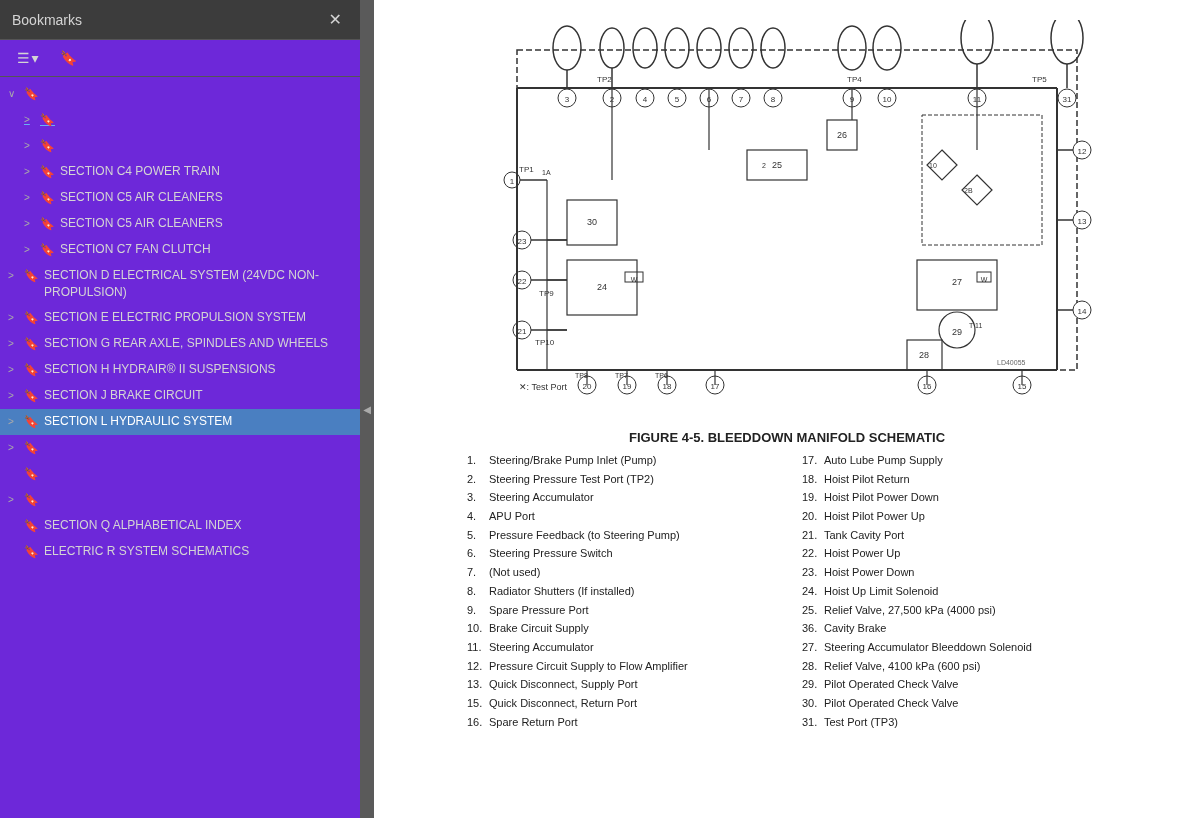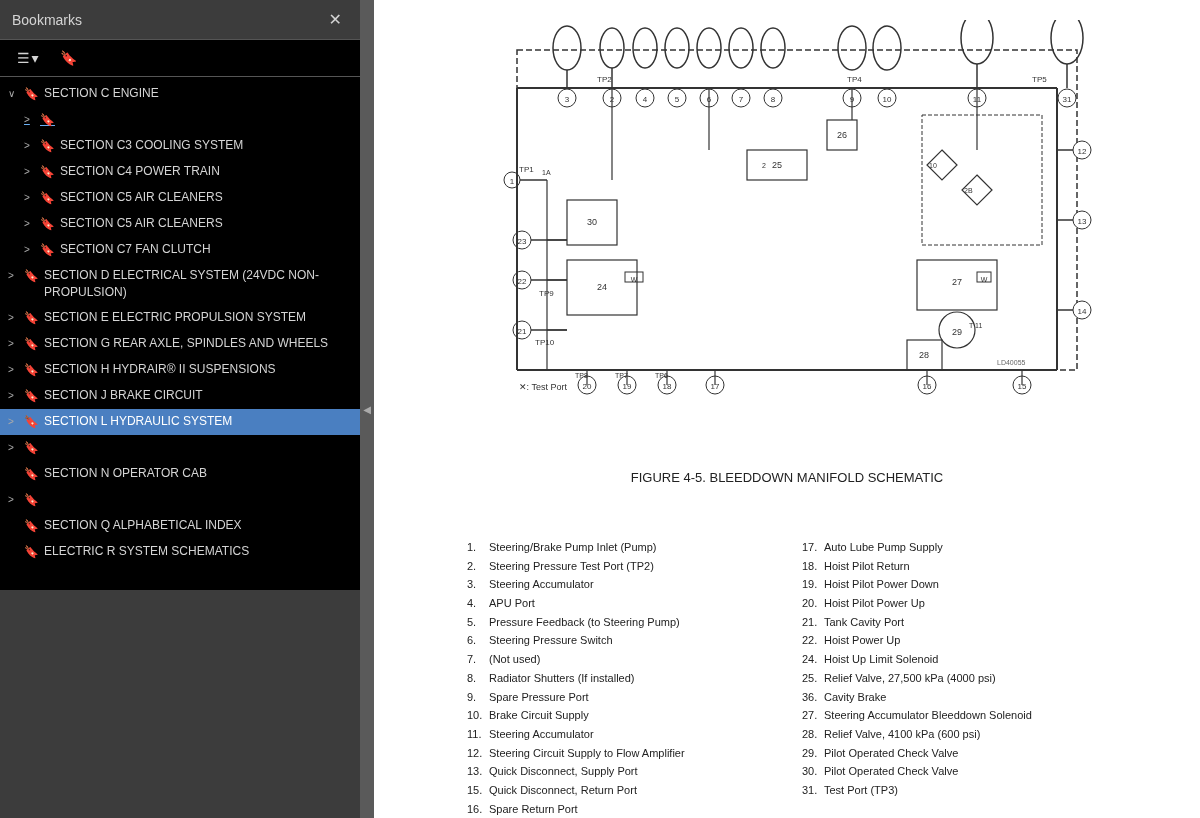--- a/index.html
+++ b/index.html
@@ -9,25 +9,25 @@
       display: flex;
       font-family: Arial, sans-serif;
       background: #3c3c3c;
       overflow: hidden;
     }
 
     
     #sidebar {
       width: 360px;
       min-width: 360px;
-      background: #000000;
+      background: #6d28d9;
       color: #d4d4d4;
       display: flex;
       flex-direction: column;
-      height: 590px;
+      height: 818px;
       overflow: hidden;
       position: relative;
     }
 
     #sidebar-header {
       display: flex;
       align-items: center;
       justify-content: space-between;
       padding: 8px 12px;
       background: #3c3c3c;
@@ -154,33 +154,32 @@
     #main-content::-webkit-scrollbar { width: 10px; }
     #main-content::-webkit-scrollbar-track { background: #e0e0e0; }
     #main-content::-webkit-scrollbar-thumb { background: #aaa; border-radius: 4px; }
 
     
     #diagram-container {
       width: 100%;
       display: flex;
       flex-direction: column;
       align-items: center;
-      gap: 40px;
     }
 
     #diagram-svg-wrapper {
       width: 100%;
       max-width: 640px;
     }
 
     #diagram-title {
       text-align: center;
       font-size: 13px;
-      font-weight: normal;
-      margin: 10px 0 13px 0;
+      font-weight: bold;
+      margin: 10px 0 6px 0;
       color: #222;
     }
 
     #legend-container {
       display: flex;
       gap: 30px;
       font-size: 11px;
       color: #222;
       line-height: 1.7;
       max-width: 640px;
@@ -218,30 +217,28 @@
     <button class="toolbar-btn">
       <span>🔖</span>
     </button>
   </div>
 
   <div id="sidebar-content">
 
   <div class="bookmark-item">
         <span class="bookmark-chevron">∨</span>
         <span class="bookmark-icon">🔖</span>
-        <span class="bookmark-label">SECTION C ENGINE</span>
       </div>
       <div class="bookmark-item highlighted indent-1">
         <span class="bookmark-chevron">&gt;</span>
         <span class="bookmark-icon">🔖</span>
       </div>
       <div class="bookmark-item indent-1">
         <span class="bookmark-chevron">&gt;</span>
         <span class="bookmark-icon">🔖</span>
-        <span class="bookmark-label">SECTION C3 COOLING SYSTEM</span>
       </div>
       <div class="bookmark-item indent-1">
         <span class="bookmark-chevron">&gt;</span>
         <span class="bookmark-icon">🔖</span>
         <span class="bookmark-label">SECTION C4 POWER TRAIN</span>
       </div>
       <div class="bookmark-item indent-1">
         <span class="bookmark-chevron">&gt;</span>
         <span class="bookmark-icon">🔖</span>
         <span class="bookmark-label">SECTION C5 AIR CLEANERS</span>
@@ -286,21 +283,20 @@
         <span class="bookmark-icon">🔖</span>
         <span class="bookmark-label">SECTION L HYDRAULIC SYSTEM</span>
       </div>
       <div class="bookmark-item">
         <span class="bookmark-chevron">&gt;</span>
         <span class="bookmark-icon">🔖</span>
       </div>
       <div class="bookmark-item">
         <span class="bookmark-chevron"></span>
         <span class="bookmark-icon">🔖</span>
-        <span class="bookmark-label">SECTION N OPERATOR CAB</span>
       </div>
       <div class="bookmark-item">
         <span class="bookmark-chevron">&gt;</span>
         <span class="bookmark-icon">🔖</span>
       </div>
       <div class="bookmark-item">
         <span class="bookmark-chevron"></span>
         <span class="bookmark-icon">🔖</span>
         <span class="bookmark-label">SECTION Q ALPHABETICAL INDEX</span>
       </div>
@@ -556,21 +552,21 @@
           <div class="legend-item">
             <span class="legend-num">10.</span>
             <span>Brake Circuit Supply</span>
           </div>
           <div class="legend-item">
             <span class="legend-num">11.</span>
             <span>Steering Accumulator</span>
           </div>
           <div class="legend-item">
             <span class="legend-num">12.</span>
-            <span>Steering Circuit Supply to Flow Amplifier</span>
+            <span>Pressure Circuit Supply to Flow Amplifier</span>
           </div>
           <div class="legend-item">
             <span class="legend-num">13.</span>
             <span>Quick Disconnect, Supply Port</span>
           </div>
           <div class="legend-item">
             <span class="legend-num">15.</span>
             <span>Quick Disconnect, Return Port</span>
           </div>
           <div class="legend-item">
@@ -596,20 +592,24 @@
             <span class="legend-num">20.</span>
             <span>Hoist Pilot Power Up</span>
           </div>
           <div class="legend-item">
             <span class="legend-num">21.</span>
             <span>Tank Cavity Port</span>
           </div>
           <div class="legend-item">
             <span class="legend-num">22.</span>
             <span>Hoist Power Up</span>
+          </div>
+          <div class="legend-item">
+            <span class="legend-num">23.</span>
+            <span>Hoist Power Down</span>
           </div>
           <div class="legend-item">
             <span class="legend-num">24.</span>
             <span>Hoist Up Limit Solenoid</span>
           </div>
           <div class="legend-item">
             <span class="legend-num">25.</span>
             <span>Relief Valve, 27,500 kPa (4000 psi)</span>
           </div>
           <div class="legend-item">

